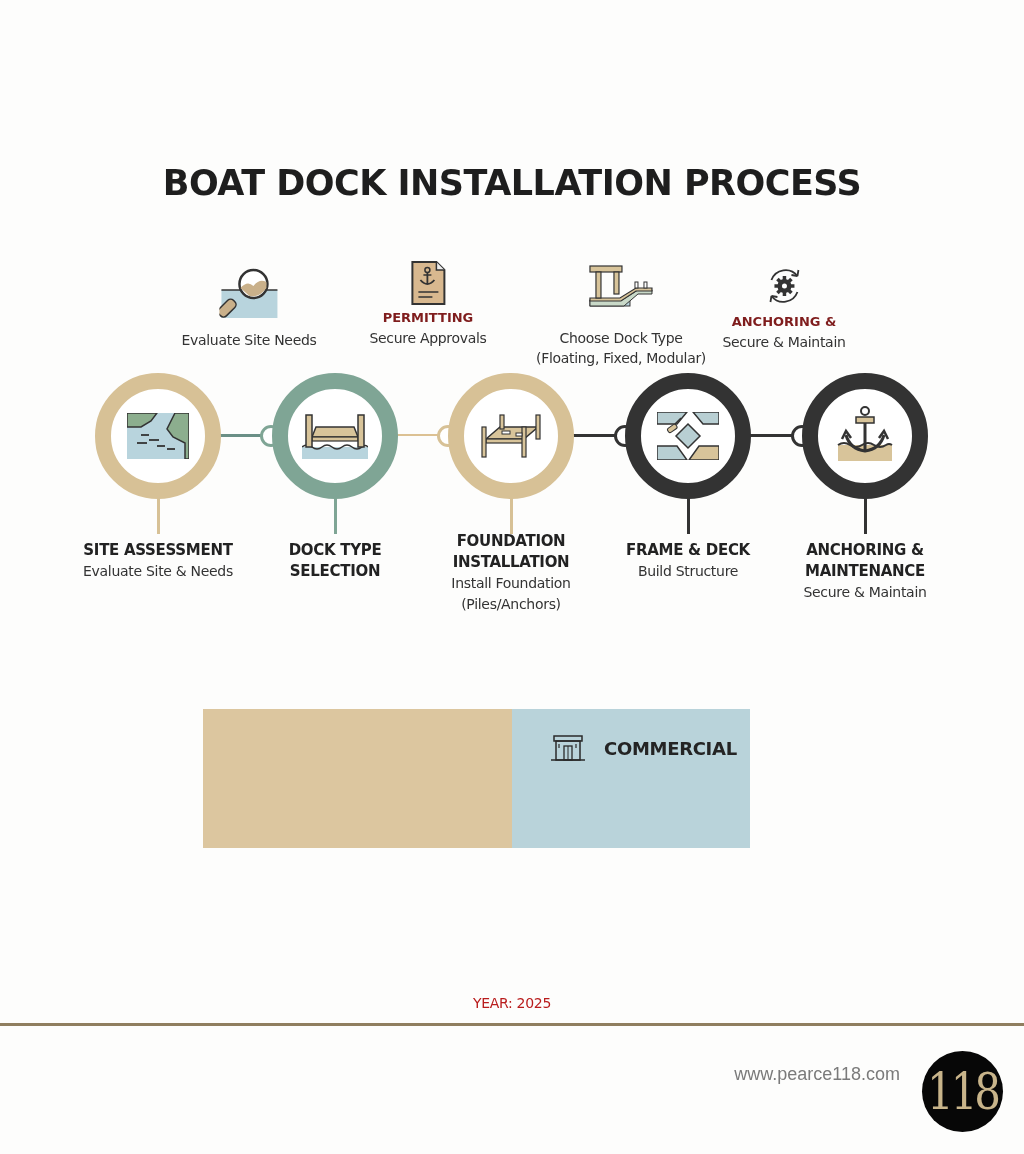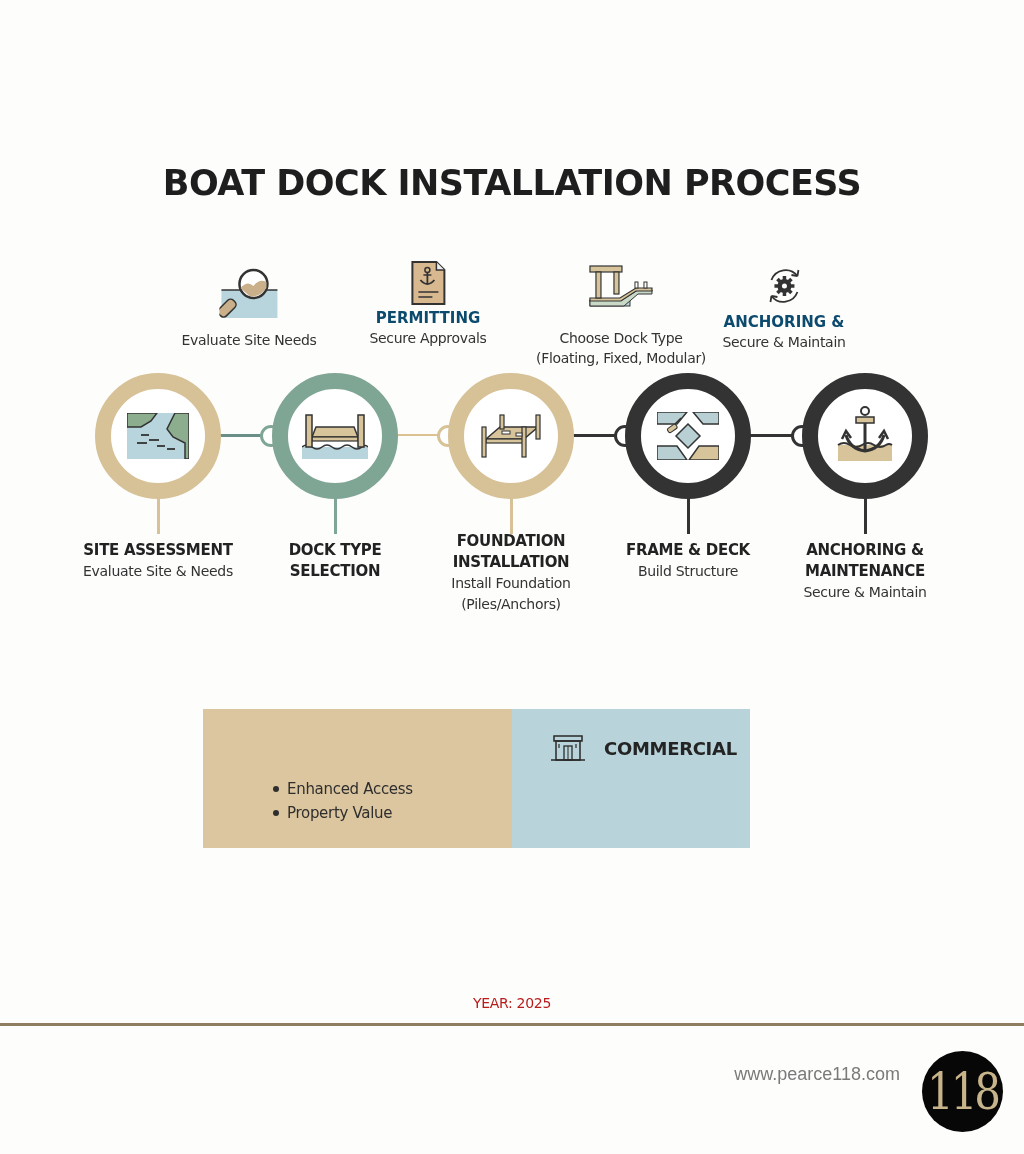--- a/index.html
+++ b/index.html
@@ -17,21 +17,21 @@
       font-family: "DejaVu Sans", sans-serif;
       font-weight: bold; font-size: 35px; letter-spacing: -0.5px;
       color: #1e1e1e;
     }
     .top-item {
       position: absolute; text-align: center;
       transform: translateX(-50%);
       white-space: nowrap;
     }
     .top-item .ic { display: block; margin: 0 auto; }
-    .top-item .h { font-weight: bold; font-size: 15px; color: #0c4a6e; line-height: 20px; }
+    .top-item .h { font-weight: bold; font-size: 13px; color: #7f1d1d; line-height: 20px; }
     .top-item .s { font-size: 14px; color: #333; line-height: 20px; letter-spacing: -0.3px; }
 
     .line { position: absolute; height: 3px; top: 434px; }
     .vline { position: absolute; width: 3px; top: 496px; height: 38px; }
     .ring {
       position: absolute; width: 126px; height: 126px; border-radius: 50%;
       background: #fff; top: 373px;
     }
     .ring svg { position: absolute; left: 50%; top: 50%; transform: translate(-50%,-50%); }
     .knob {
@@ -232,24 +232,20 @@
   <div class="h">FRAME &amp; DECK</div>
   <div class="s">Build Structure</div>
 </div>
 <div class="step-label" style="left:865px;">
   <div class="h">ANCHORING &amp;</div>
   <div class="h">MAINTENANCE</div>
   <div class="s">Secure &amp; Maintain</div>
 </div>
 
 <div class="panel res">
-  <ul>
-    <li>Enhanced Access</li>
-    <li>Property Value</li>
-  </ul>
 </div>
 
 <div class="panel com">
   <div class="head">
     <svg width="36" height="28" viewBox="0 0 36 28">
       <rect x="4" y="2" width="28" height="5" fill="none" stroke="#2a2a2a" stroke-width="1.5"></rect>
       <rect x="6" y="7" width="24" height="19" fill="none" stroke="#2a2a2a" stroke-width="1.5"></rect>
       <rect x="14" y="12" width="8" height="14" fill="none" stroke="#2a2a2a" stroke-width="1.3"></rect>
       <line x1="18" y1="12" x2="18" y2="26" stroke="#2a2a2a" stroke-width="1"></line>
       <line x1="9" y1="10" x2="9" y2="14" stroke="#2a2a2a" stroke-width="1.2"></line>

